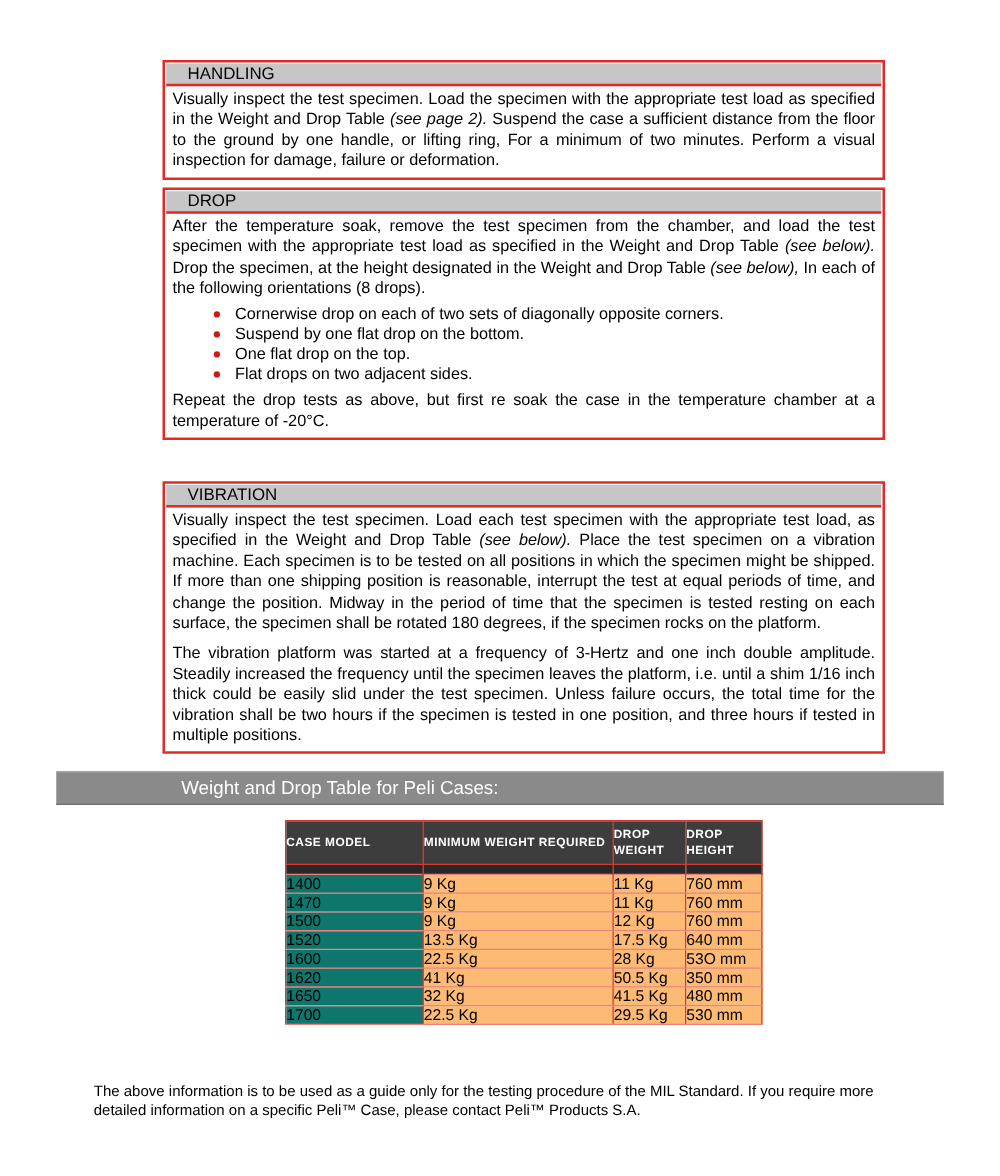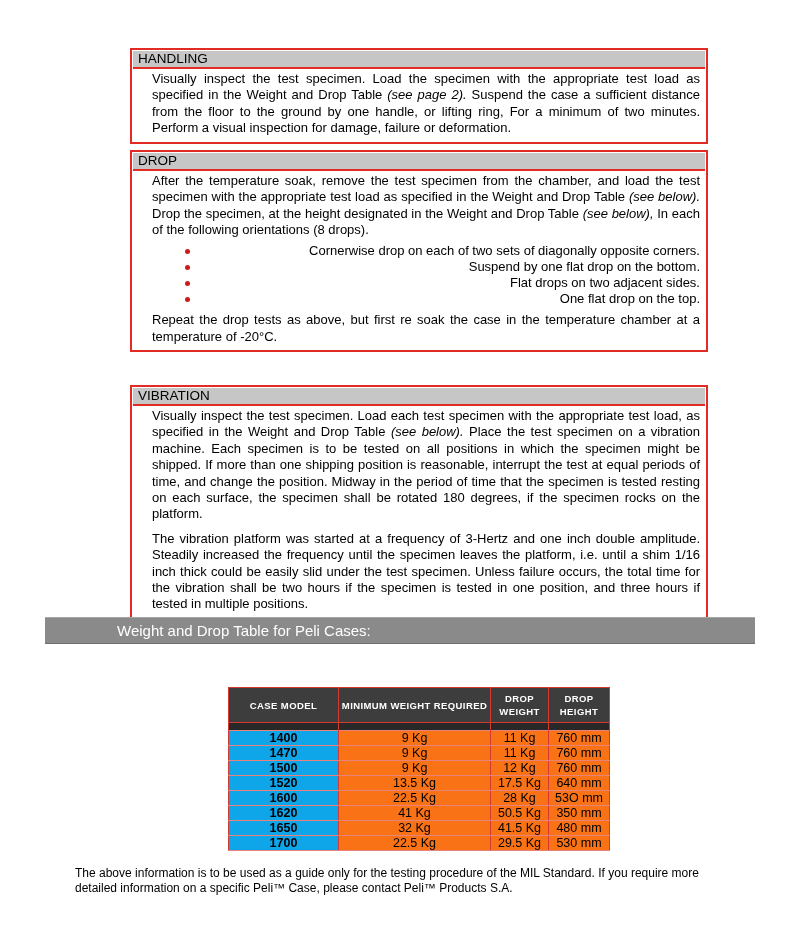--- a/index.html
+++ b/index.html
@@ -8,63 +8,63 @@
     font-family:"Liberation Sans", sans-serif; color:#000;
     overflow:hidden;
   }
   
   .box {
     position:absolute; left:130px; width:578px; box-sizing:border-box;
     border:2px solid #e32b25; background:#fff; padding:1px;
   }
   .box-title {
     background:#c6c6c6; color:#000; font-size:13.5px; line-height:16px;
-    height:16px; padding:0 0 0 5px; border-bottom:2px solid #e32b25;
+    height:16px; padding:0 0 0 17px; border-bottom:2px solid #e32b25;
   }
   .box-body {
-    padding:2px 5px 4px 19px; font-size:13px; line-height:16.4px;
+    padding:2px 5px 4px 5px; font-size:13px; line-height:16.4px;
     text-align:justify;
   }
   .box-body p { margin:0; }
   .box-body p.sp { margin-top:8px; }
   .box-body i { font-style:italic; }
-  ul.bullets { list-style:none; margin:4px 0 5px 0; padding:0; text-align:right; }
+  ul.bullets { list-style:none; margin:4px 0 5px 0; padding:0; text-align:left; }
   ul.bullets li { position:relative; padding-left:50px; line-height:16.2px; }
   ul.bullets li::before {
     content:""; position:absolute; left:33px; top:6px;
     width:5px; height:5px; border-radius:50%; background:#cc1b17;
   }
   
   .banner {
     position:absolute; left:45px; top:617px; width:710px; height:27px;
     background:#8a8a8a; border-top:1px solid #a5a5a5; border-bottom:1px solid #6e6e6e;
     box-sizing:border-box; color:#ffffff; font-size:15px; line-height:25px;
-    padding-left:72px;
+    padding-left:100px;
   }
   
   table.drop-table {
     position:absolute; left:228px; top:656px; width:381px;
-    border-collapse:collapse; table-layout:fixed; text-align:center;
-    font-size:12.5px; border:1px solid #d43a31;margin-top:31px;
+    border-collapse:collapse; table-layout:fixed; text-align:left;
+    font-size:12.5px; border:1px solid #d43a31;
   }
   table.drop-table th {
     background:#3d3d3d; color:#ffffff; font-size:9.5px; font-weight:bold;
     letter-spacing:0.4px; height:34px; white-space:pre-line; line-height:13px;
     border:1px solid #d43a31; padding:0;
   }
   table.drop-table tr.strip td {
     background:#282828; height:7px; padding:0;
     border-left:1px solid #d43a31; border-right:1px solid #d43a31;
   }
   table.drop-table tbody td {
-    height:14px; padding:0; background:#f97316;
+    height:14px; padding:0; background:#fdba74;
     border-top:1px solid #e8827b; border-bottom:1px solid #e8827b;
     border-left:1px solid #d43a31; border-right:1px solid #d43a31;
   }
-  table.drop-table tbody td:first-child { background:#0ea5e9;font-weight:bold; }
+  table.drop-table tbody td:first-child { background:#0f766e; }
   
   .footer {
     position:absolute; top:866px; left:75px; width:650px;
     font-size:12px; line-height:15px;
   }
 </style>
 </head>
 <body>
 
 <div class="doc">
@@ -76,22 +76,22 @@
     </div>
   </section>
 
   <section class="box" style="top:150px;">
     <div class="box-title">DROP</div>
     <div class="box-body">
       <p><span>After the temperature soak, remove the test specimen from the chamber, and load the test specimen with the appropriate test load as specified in the Weight and Drop Table </span><i>(see below).</i><span> Drop the specimen, at the height designated in the Weight and Drop Table </span><i>(see below),</i><span> In each of the following orientations (8 drops).</span></p>
       <ul class="bullets">
         <li>Cornerwise drop on each of two sets of diagonally opposite corners.</li>
         <li>Suspend by one flat drop on the bottom.</li>
+        <li>One flat drop on the top.</li>
         <li>Flat drops on two adjacent sides.</li>
-        <li>One flat drop on the top.</li>
       </ul>
       <p>Repeat the drop tests as above, but first re soak the case in the temperature chamber at a temperature of -20°C.</p>
     </div>
   </section>
 
   <section class="box" style="top:385px;">
     <div class="box-title">VIBRATION</div>
     <div class="box-body">
       <p><span>Visually inspect the test specimen. Load each test specimen with the appropriate test load, as specified in the Weight and Drop Table </span><i>(see below).</i><span> Place the test specimen on a vibration machine. Each specimen is to be tested on all positions in which the specimen might be shipped. If more than one shipping position is reasonable, interrupt the test at equal periods of time, and change the position. Midway in the period of time that the specimen is tested resting on each surface, the specimen shall be rotated 180 degrees, if the specimen rocks on the platform.</span></p>
       <p class="sp">The vibration platform was started at a frequency of 3-Hertz and one inch double amplitude. Steadily increased the frequency until the specimen leaves the platform, i.e. until a shim 1/16 inch thick could be easily slid under the test specimen. Unless failure occurs, the total time for the vibration shall be two hours if the specimen is tested in one position, and three hours if tested in multiple positions.</p>

